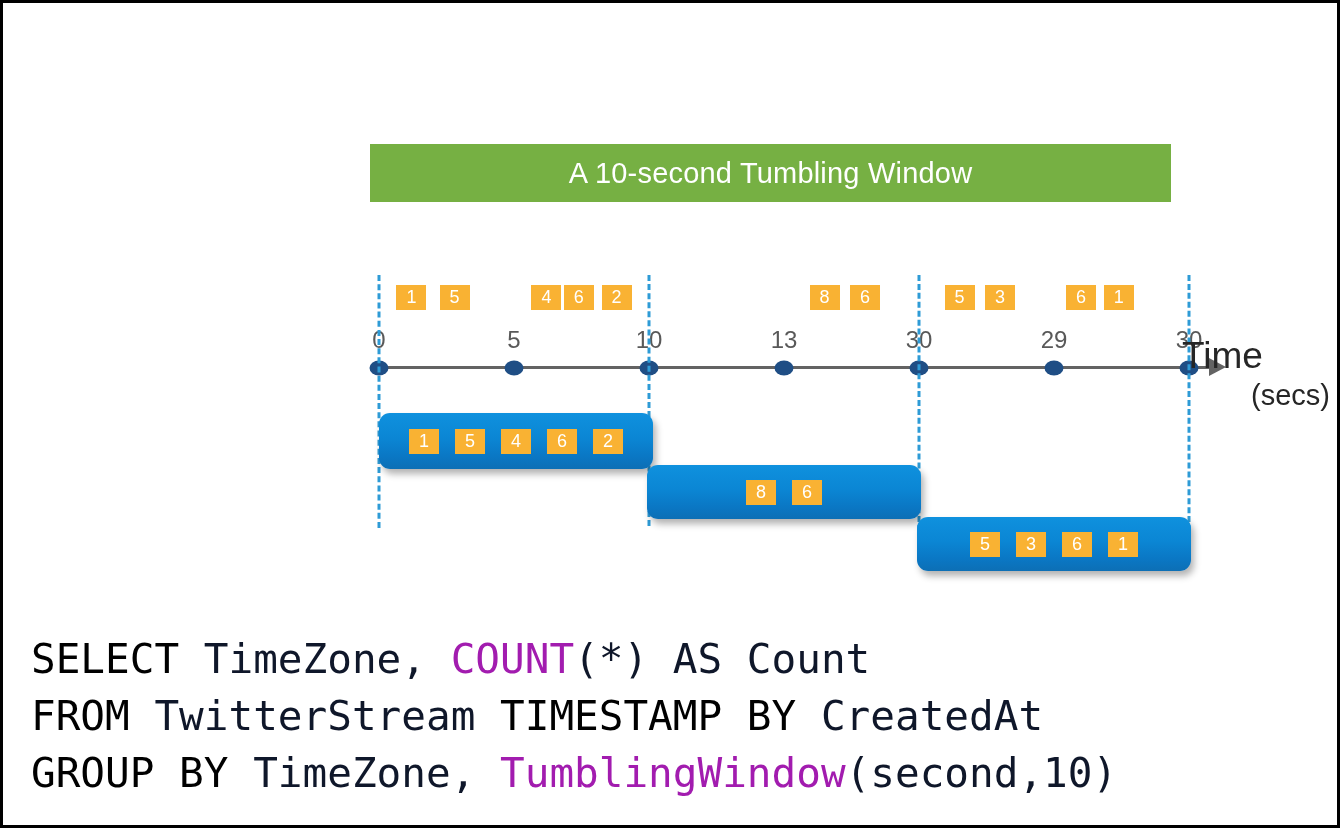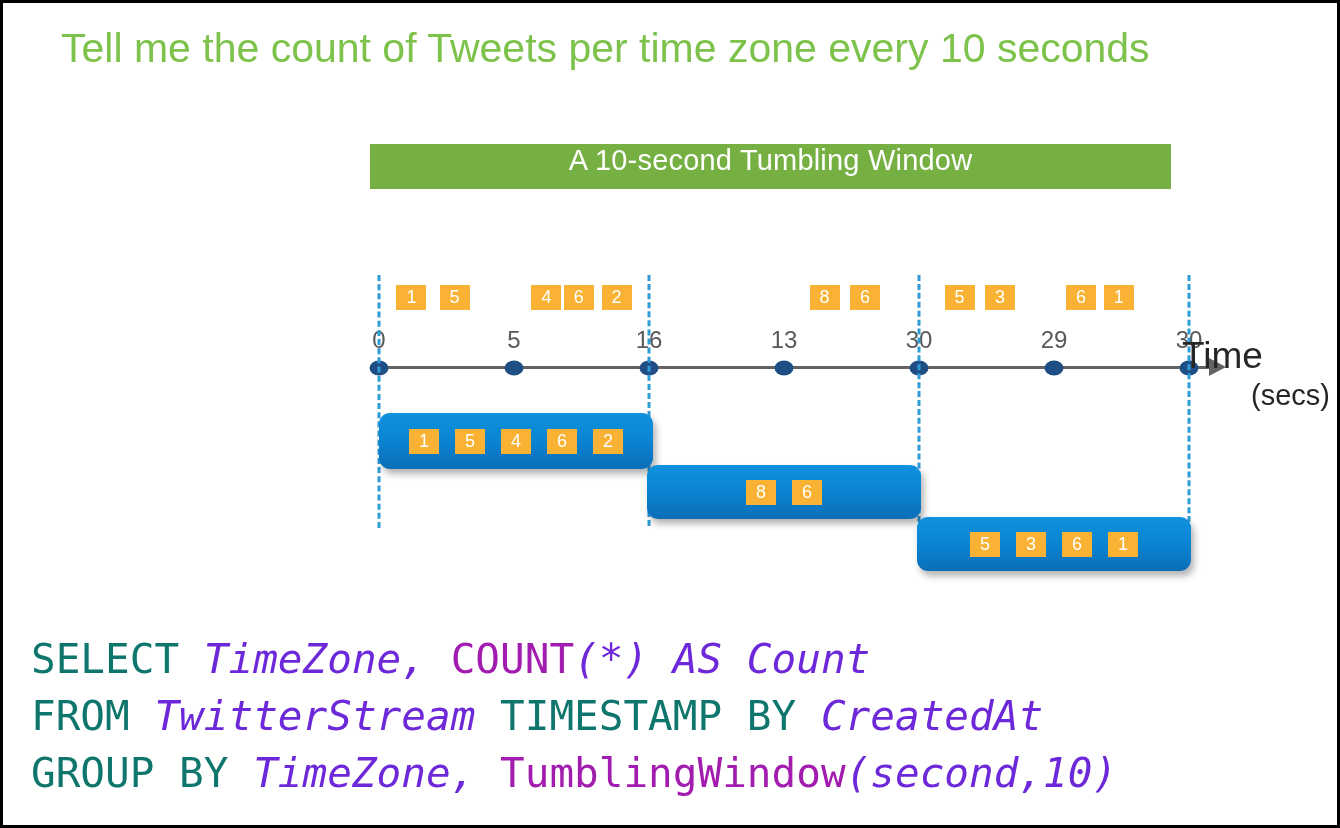--- a/index.html
+++ b/index.html
@@ -34,23 +34,24 @@
     letter-spacing: 0px;
     white-space: nowrap;
   }
 
   
   #window-banner {
     position: absolute;
     left: 367px;
     top: 141px;
     width: 801px;
-    height: 45px;
+    height: 58px;
     background: #76B043;
     display: flex;
+    align-items: center;
     justify-content: center;
   }
   #window-banner-label {
     color: #ffffff;
     font-size: 29px;
     font-family: "Liberation Sans", sans-serif;
     font-weight: 400;
     letter-spacing: 0.2px;
   }
 
@@ -158,51 +159,50 @@
   #sql-block {
     position: absolute;
     left: 28px;
     top: 628px;
     font-family: "DejaVu Sans Mono", monospace;
     font-size: 41px;
     line-height: 57px;
     color: #595959;
     white-space: pre;
   }
-  .kw-blue { color: #0f766e; }
+  .kw-blue { color: #000000; }
   .kw-purple { color: #a21caf; }
-  .kw-plain { color: #6d28d9; font-style: italic; }
+  .kw-plain { color: #0f172a; }
 </style>
 </head>
 <body>
 
 <div id="slide">
 
-  <div id="slide-title">Tell me the count of Tweets per time zone every 10 seconds</div>
 
   <div id="window-banner">
     <span id="window-banner-label">A 10-second Tumbling Window</span>
   </div>
 
   <div id="timeline">
     <div id="timeline-axis"></div>
     <div id="timeline-arrow"></div>
     <div id="tick-dots">
         <div class="tick-dot" style="left: 376px;"></div>
         <div class="tick-dot" style="left: 511px;"></div>
         <div class="tick-dot" style="left: 646px;"></div>
         <div class="tick-dot" style="left: 781px;"></div>
         <div class="tick-dot" style="left: 916px;"></div>
         <div class="tick-dot" style="left: 1051px;"></div>
         <div class="tick-dot" style="left: 1186px;"></div>
       </div>
     <div id="tick-labels">
         <div class="tick-label" style="left: 376px;">0</div>
         <div class="tick-label" style="left: 511px;">5</div>
-        <div class="tick-label" style="left: 646px;">16</div>
+        <div class="tick-label" style="left: 646px;">10</div>
         <div class="tick-label" style="left: 781px;">13</div>
         <div class="tick-label" style="left: 916px;">30</div>
         <div class="tick-label" style="left: 1051px;">29</div>
         <div class="tick-label" style="left: 1186px;">30</div>
       </div>
     <div id="dash-lines">
         <div class="dash-line" style="left: 376px; top: 272px; height: 253px;"></div>
         <div class="dash-line" style="left: 646px; top: 272px; height: 251px;"></div>
         <div class="dash-line" style="left: 916px; top: 272px; height: 256px;"></div>
         <div class="dash-line" style="left: 1186px; top: 272px; height: 256px;"></div>

